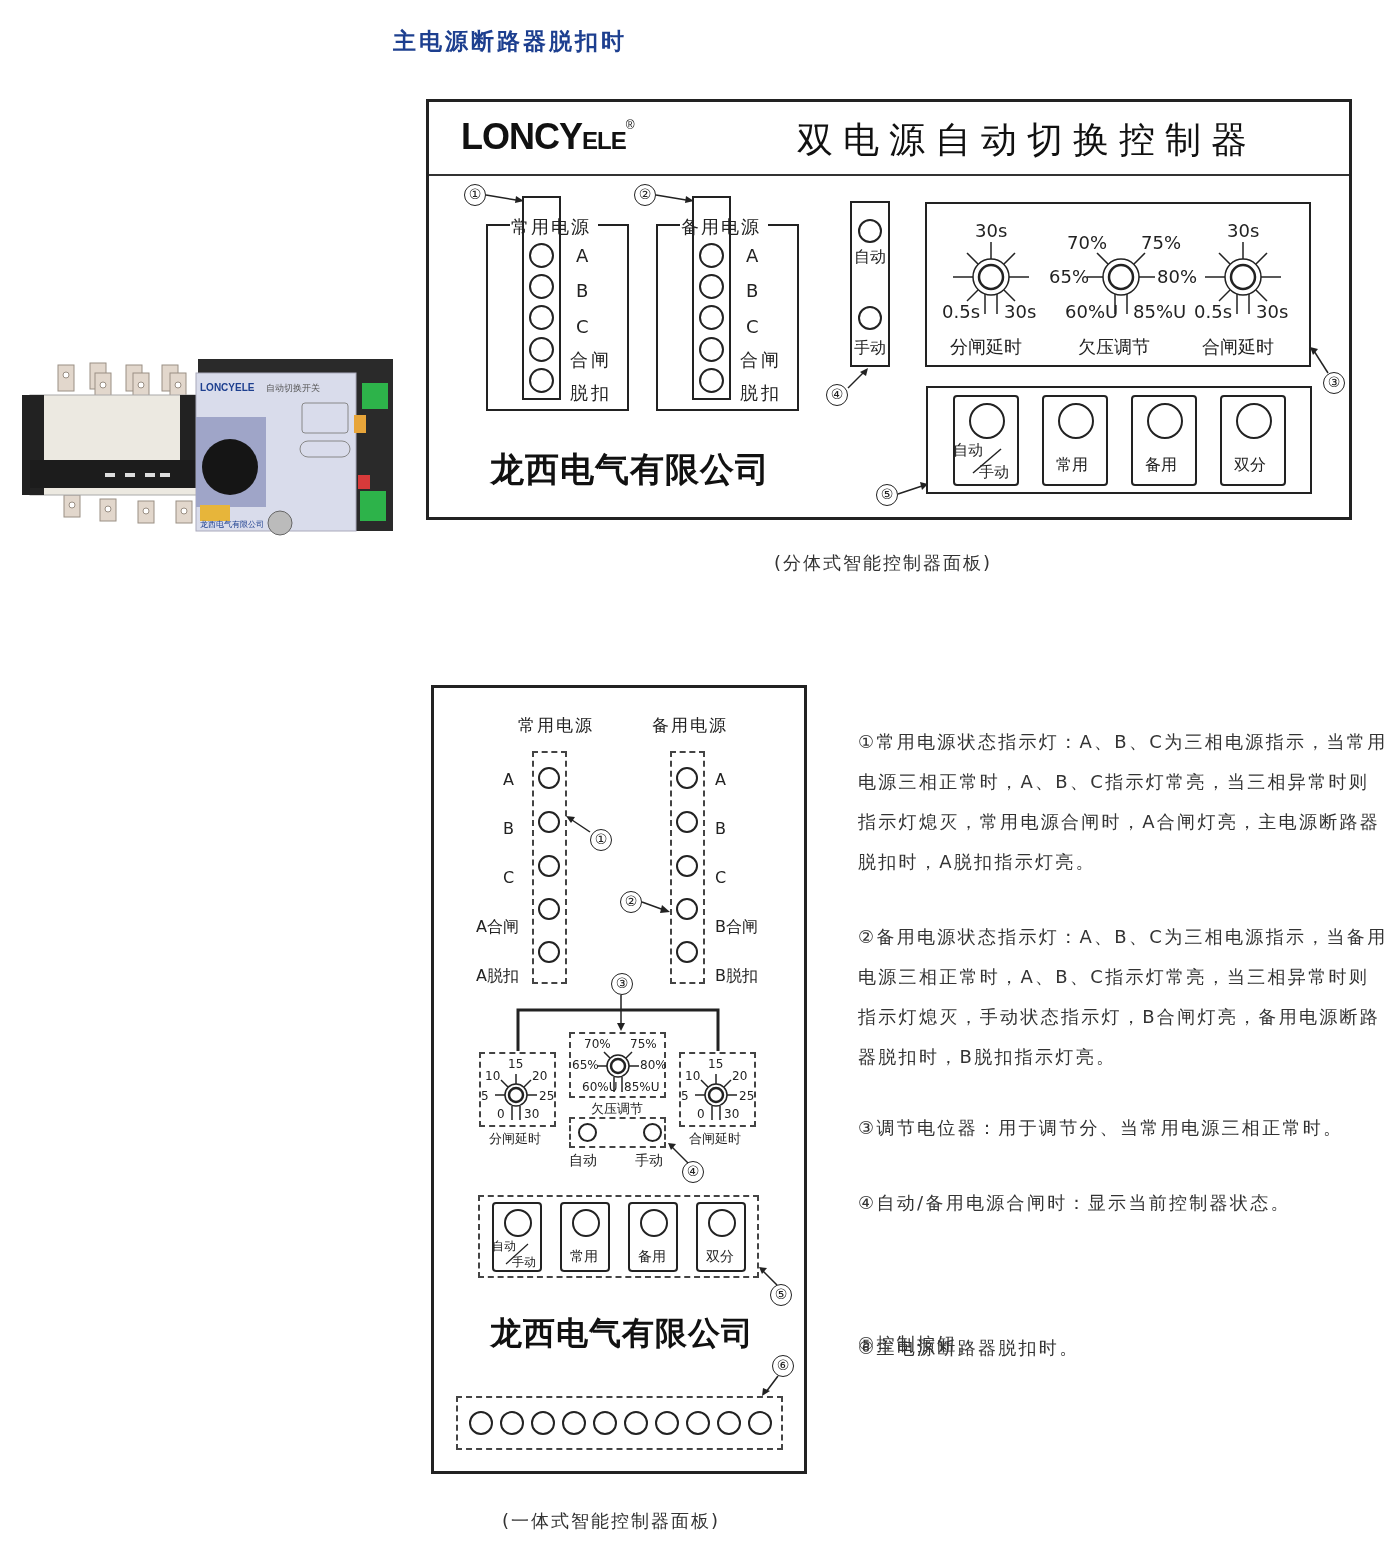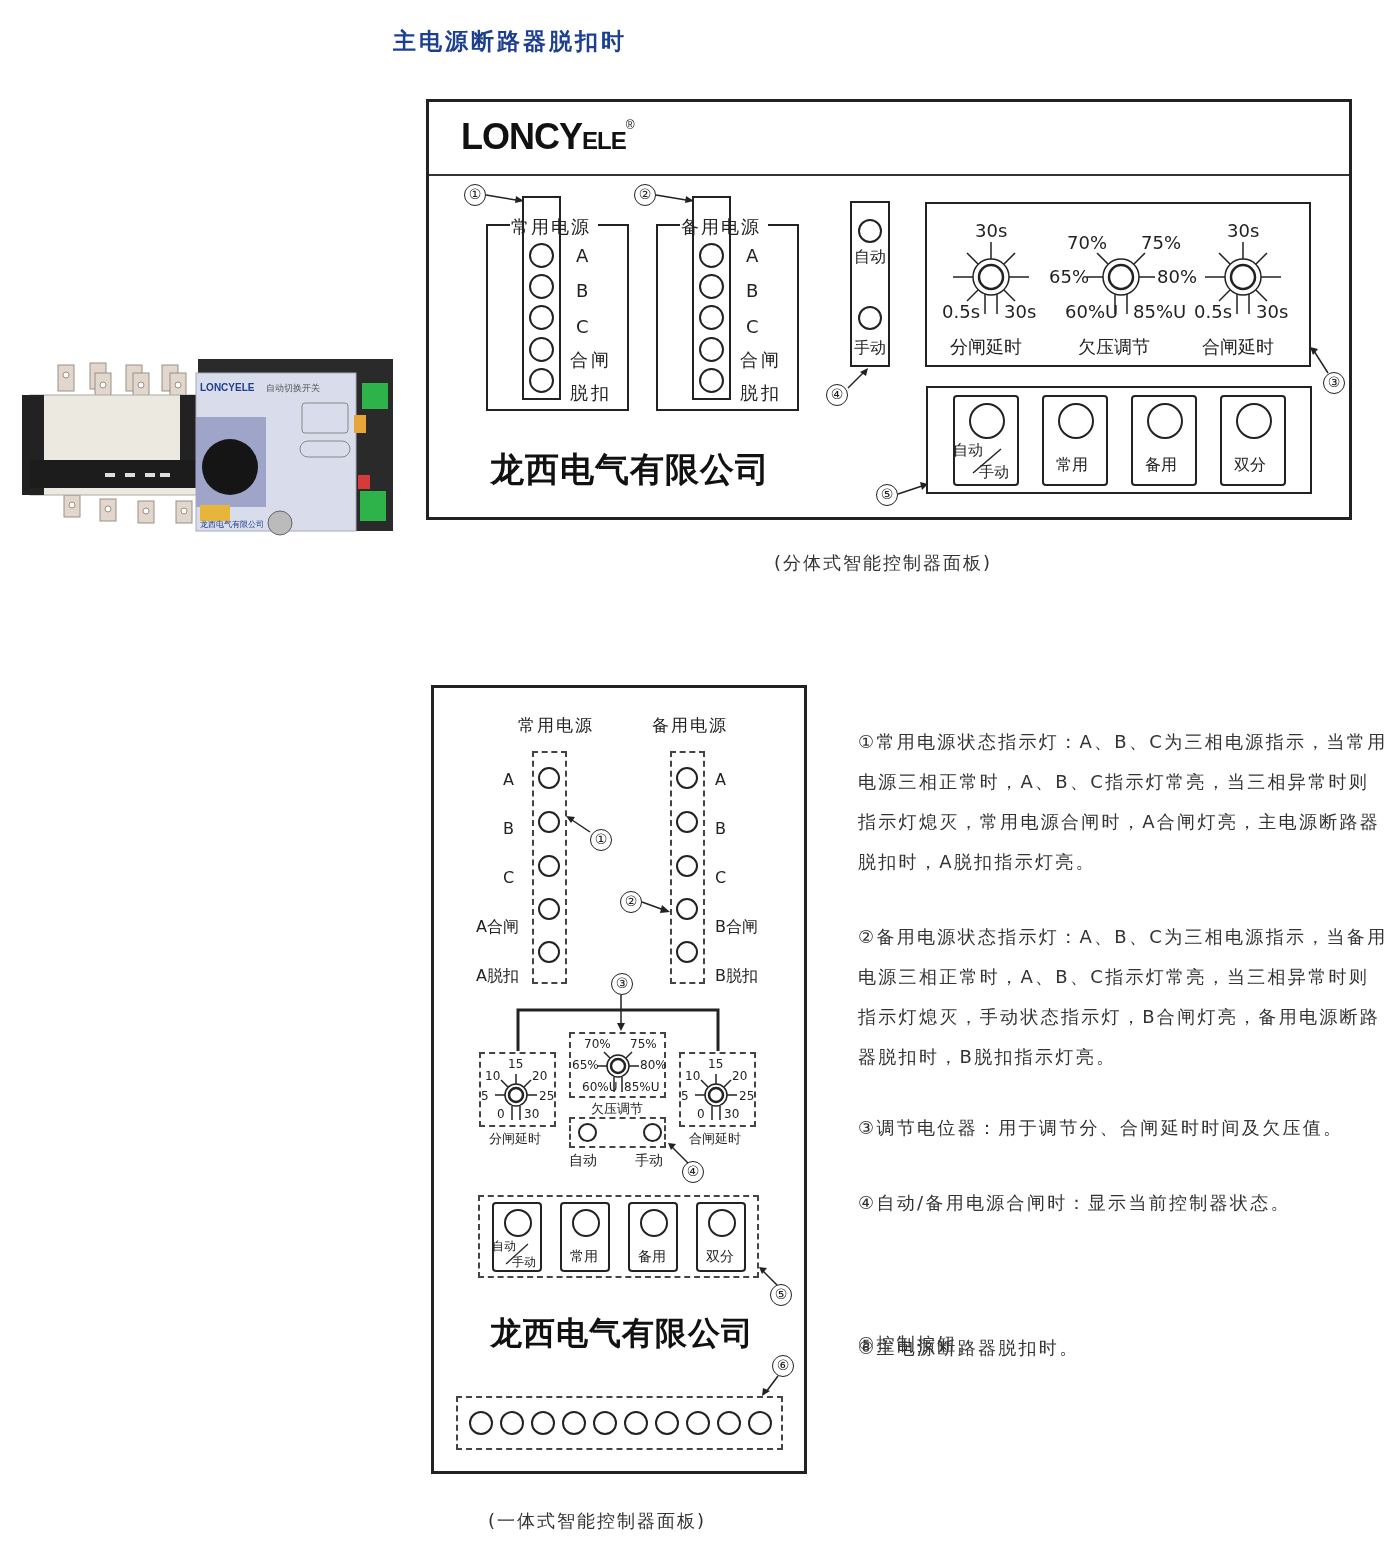--- a/index.html
+++ b/index.html
@@ -86,20 +86,21 @@
     <rect x="342" y="28" width="26" height="26" fill="#2db34a"></rect>
     <rect x="334" y="60" width="12" height="18" fill="#e7a53a"></rect>
     <rect x="338" y="120" width="12" height="14" fill="#d73a3a"></rect>
     <rect x="340" y="136" width="26" height="30" fill="#2db34a"></rect>
   </svg>
 </div>
 
 <div class="abs panel1">
   <div class="panel1-header">
     <div class="logo"><span>LONCY</span><span class="ele">ELE</span><sup>®</sup></div>
+    <div class="panel1-title">双电源自动切换控制器</div>
   </div>
 </div>
 
 <div class="num" style="left:464px;top:184px;">①</div>
 <svg style="left:486px;top:190px;" width="40" height="15">
     <line x1="0" y1="5" x2="30" y2="10" stroke="#222" stroke-width="1.5"></line>
     <polygon points="30,6 38,11 29,13" fill="#222"></polygon>
   </svg>
 <div class="box" style="left:486px;top:224px;width:143px;height:187px;border-top:none;"></div>
 <div style="position:absolute;left:486px;top:224px;width:24px;border-top:2px solid #222;"></div>
@@ -404,20 +405,20 @@
 <div class="circle" style="left:500px;top:1411px;width:24px;height:24px;"></div>
 <div class="circle" style="left:531px;top:1411px;width:24px;height:24px;"></div>
 <div class="circle" style="left:562px;top:1411px;width:24px;height:24px;"></div>
 <div class="circle" style="left:593px;top:1411px;width:24px;height:24px;"></div>
 <div class="circle" style="left:624px;top:1411px;width:24px;height:24px;"></div>
 <div class="circle" style="left:655px;top:1411px;width:24px;height:24px;"></div>
 <div class="circle" style="left:686px;top:1411px;width:24px;height:24px;"></div>
 <div class="circle" style="left:717px;top:1411px;width:24px;height:24px;"></div>
 <div class="circle" style="left:748px;top:1411px;width:24px;height:24px;"></div>
 
-<div class="caption" style="left:488px;top:1509px;">(一体式智能控制器面板)</div>
+<div class="caption" style="left:502px;top:1509px;">(一体式智能控制器面板)</div>
 
 <div class="desc" style="top:722px;"><span>①</span><span>常用电源状态指示灯：A、B、C为三相电源指示，当常用电源三相正常时，A、B、C指示灯常亮，当三相异常时则指示灯熄灭，常用电源合闸时，A合闸灯亮，主电源断路器脱扣时，A脱扣指示灯亮。</span></div>
 <div class="desc" style="top:917px;"><span>②</span><span>备用电源状态指示灯：A、B、C为三相电源指示，当备用电源三相正常时，A、B、C指示灯常亮，当三相异常时则指示灯熄灭，手动状态指示灯，B合闸灯亮，备用电源断路器脱扣时，B脱扣指示灯亮。</span></div>
-<div class="desc" style="top:1108px;width:560px;"><span>③</span><span>调节电位器：用于调节分、合闸延时时间及欠压值。</span></div>
+<div class="desc" style="top:1108px;width:560px;"><span>③</span><span>调节电位器：用于调节分、当常用电源三相正常时。</span></div>
 <div class="desc" style="top:1183px;"><span>④</span><span>自动/备用电源合闸时：显示当前控制器状态。</span></div>
 <div class="desc" style="top:1324px;"><span>⑤</span><span>控制按钮。</span></div>
 <div class="desc" style="top:1328px;"><span>⑥</span><span>主电源断路器脱扣时。</span></div>
 
 </body></html>

